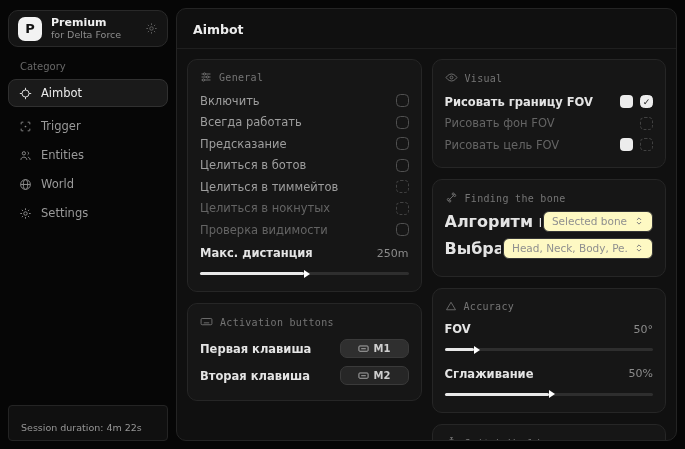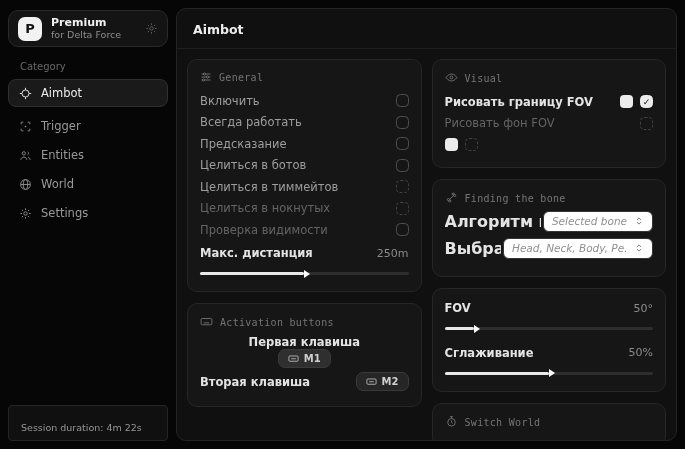--- a/index.html
+++ b/index.html
@@ -92,34 +92,33 @@
     height:3px; background:#2e2e2e; border-radius:2px; margin:8px 0 5px; position:relative; cursor:pointer;
   }
   .slider-fill { height:3px; background:#e8e8e8; border-radius:2px; position:relative; }
   .slider-thumb {
     position:absolute; right:-6px; top:50%; transform:translateY(-50%);
     width:0; height:0; border-left:6px solid #ffffff;
     border-top:4px solid transparent; border-bottom:4px solid transparent;
   }
 
   .keybtn {
-    display:flex; align-items:center; gap:5px; height:19px; padding:0 9px;
+    display:flex; align-items:center; gap:5px; height:19px; padding:0 17px;
     background:#262626; border:1px solid #3a3a3a; border-radius:7px;
     color:#cfcfcf; font-size:10px; font-weight:bold; cursor:pointer;
   }
   .keybtn.lit { background:#2f2f2f; }
   .keybtn svg { color:#b5b5b5; }
 
   .select-row { display:flex; align-items:center; justify-content:space-between; gap:2px; margin:6px 0; }
   .selectbtn {
     display:flex; align-items:center; gap:7px; height:21px; padding:0 8px;
-    background:#ffffff; border:1px solid #353535; border-radius:6px;
+    background:#fef9c3; border:1px solid #353535; border-radius:6px;
     color:#8f8f8f; font-size:10.5px; white-space:nowrap; cursor:pointer; flex-shrink:0;
     max-width:150px;
-    font-style:italic;
   }
   .selectbtn .sel-text { overflow:hidden; }
   .selectbtn svg { color:#7d7d7d; flex-shrink:0; }
 </style>
 </head>
 <body>
 
 <div class="sidebar">
   <div class="brand-box">
     <div class="brand-logo">P</div>
@@ -254,21 +253,21 @@
         <div class="card-title">
           <span>
             <svg width="13" height="13" viewBox="0 0 24 24" fill="none" stroke="currentColor" stroke-width="1.8">
               <rect x="2" y="6.5" width="20" height="11.5" rx="2"></rect>
                 <path d="M6.5 10.5h.01M10.5 10.5h.01M14.5 10.5h.01M18 10.5h.01M7 14.5h10"></path>
             </svg>
           </span>
           <span>Activation buttons</span>
         </div>
 
-        <div class="row" style="min-height:27px;flex-direction:column;">
+        <div class="row" style="min-height:27px;">
           <span class="lbl bright">Первая клавиша</span>
           <span class="keybtn lit">
             <svg width="11" height="11" viewBox="0 0 24 24" fill="none" stroke="currentColor" stroke-width="2">
               <rect x="2" y="6.5" width="20" height="11.5" rx="2"></rect>
                 <path d="M7 12.5h10"></path>
             </svg>
             <span>M1</span>
           </span>
         </div>
         <div class="row" style="min-height:27px;text-align:center;">
@@ -302,20 +301,21 @@
           <span class="controls">
             <span class="swatch"></span>
             <span class="checkbox checked"></span>
           </span>
         </div>
         <div class="row">
           <span class="lbl dim">Рисовать фон FOV</span>
           <span class="checkbox dashed"></span>
         </div>
         <div class="row">
+          <span class="lbl dim">Рисовать цель FOV</span>
           <span class="controls">
             <span class="swatch"></span>
             <span class="checkbox dashed"></span>
           </span>
         </div>
       </div>
 
       <div class="card">
         <div class="card-title">
           <span>
@@ -348,20 +348,28 @@
             <span>
               <svg width="10" height="10" viewBox="0 0 24 24" fill="none" stroke="currentColor" stroke-width="2.4">
                 <path d="M7 9.5L12 4.5l5 5M7 14.5l5 5 5-5"></path>
               </svg>
             </span>
           </span>
         </div>
       </div>
 
       <div class="card">
+        <div class="card-title">
+          <span>
+            <svg width="12" height="12" viewBox="0 0 24 24" fill="none" stroke="currentColor" stroke-width="1.8">
+              <path d="M12 4.5L21 19.5H3z"></path>
+            </svg>
+          </span>
+          <span>Accuracy</span>
+        </div>
 
         <div class="row">
           <span class="lbl bright">FOV</span>
           <span class="val">50°</span>
         </div>
         <div class="slider-track">
           <div class="slider-fill" style="width: 14%;">
             <span class="slider-thumb"></span>
           </div>
         </div>

